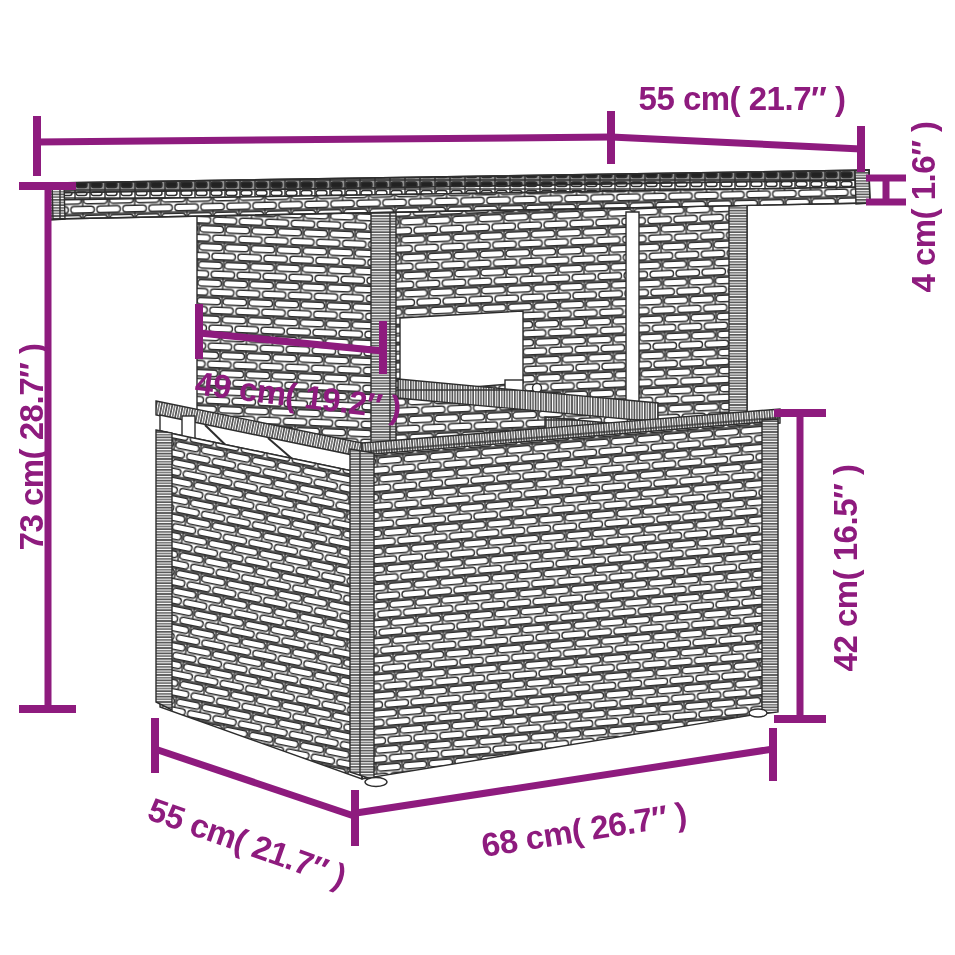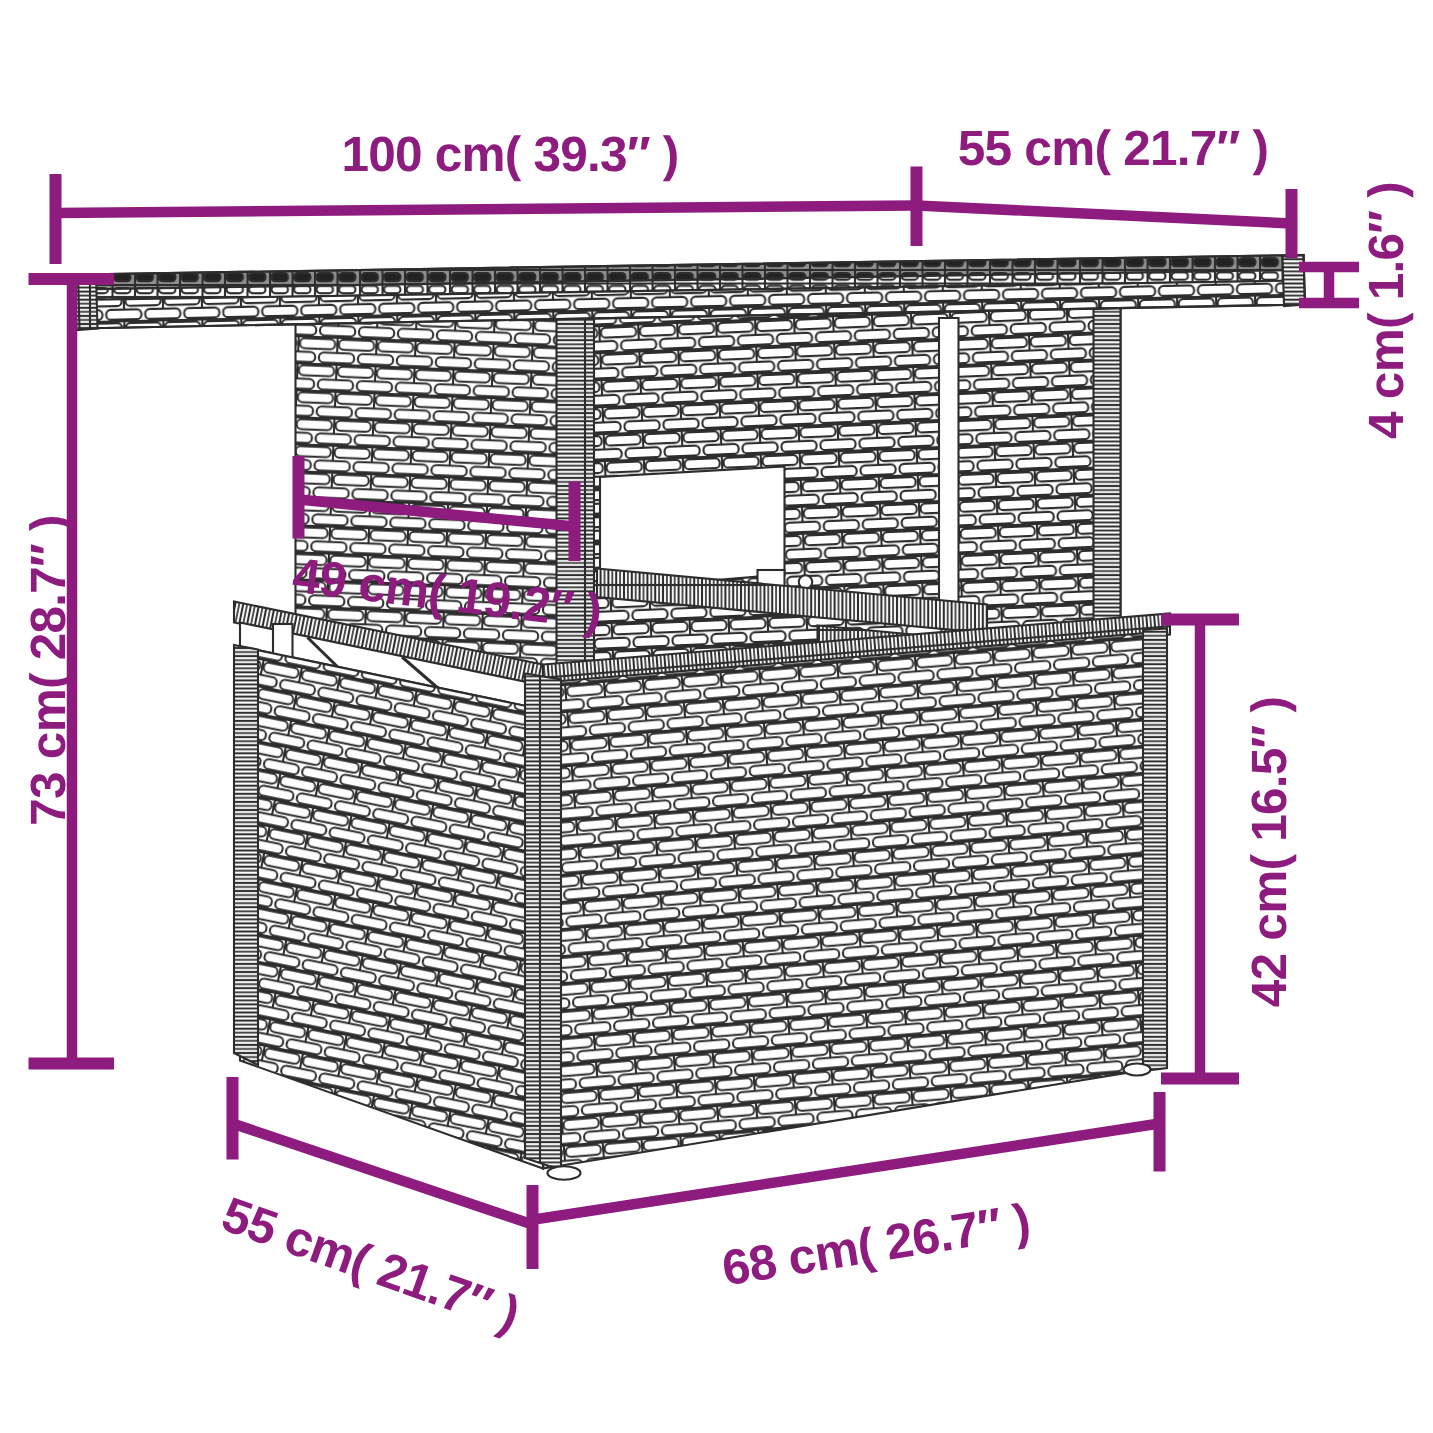--- a/index.html
+++ b/index.html
@@ -149,21 +149,20 @@
         <line class="tick" x1="155" y1="718" x2="155" y2="773"></line>
         <line class="tick" x1="355" y1="790" x2="355" y2="846"></line>
       </g>
       <g>
         <line x1="356" y1="813" x2="773" y2="749"></line>
         <line class="tick" x1="773" y1="728" x2="773" y2="781"></line>
       </g>
     </g>
   </svg>
 
-  <div class="dimlbl" id="lbl-top-width">100 cm( 39.3″ )</div>
   <div class="dimlbl" id="lbl-top-depth">55 cm( 21.7″ )</div>
   <div class="dimlbl" id="lbl-top-thickness">4 cm( 1.6″ )</div>
   <div class="dimlbl" id="lbl-total-height">73 cm( 28.7″ )</div>
   <div class="dimlbl" id="lbl-mid-width">49 cm( 19.2″ )</div>
   <div class="dimlbl" id="lbl-base-height">42 cm( 16.5″ )</div>
   <div class="dimlbl" id="lbl-base-depth">55 cm( 21.7″ )</div>
   <div class="dimlbl" id="lbl-base-width">68 cm( 26.7″ )</div>
 
 </div>
 

